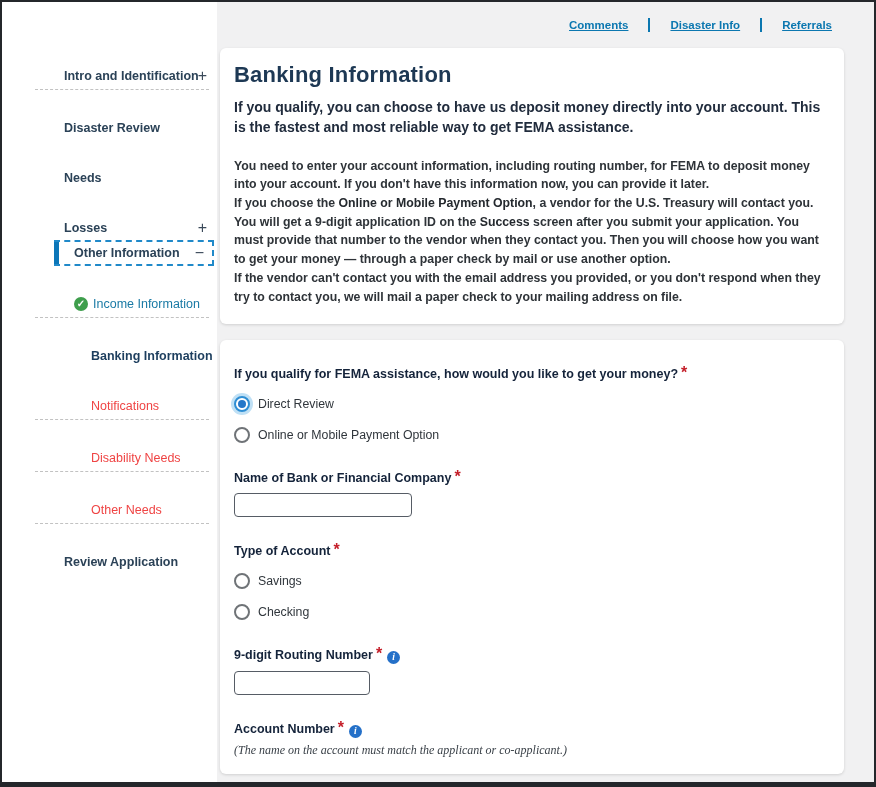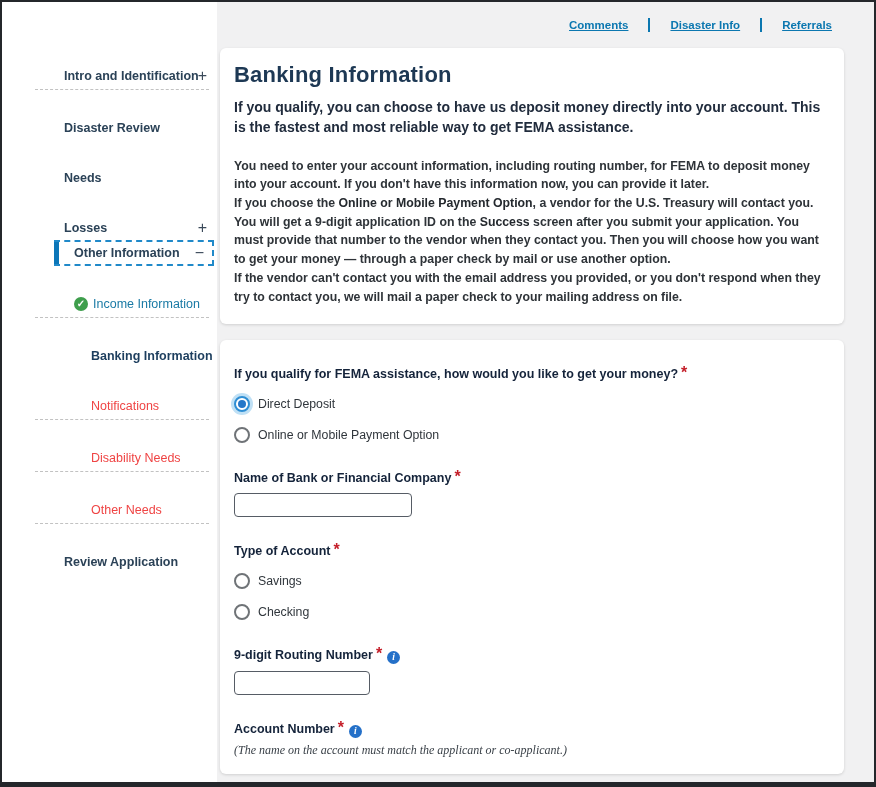--- a/index.html
+++ b/index.html
@@ -156,21 +156,21 @@
       <p class="body-p"><span>If you choose the </span><b>Online or Mobile Payment Option</b><span>, a vendor for the U.S. Treasury will contact you. You will get a 9-digit application ID on the </span><b>Success</b><span> screen after you submit your application. You must provide that number to the vendor when they contact you. Then you will choose how you want to get your money — through a paper check by mail or use another option.</span></p>
       <p class="body-p">If the vendor can't contact you with the email address you provided, or you don't respond when they try to contact you, we will mail a paper check to your mailing address on file.</p>
     </section>
 
     <section class="card form-card">
 
       <div>
         <span class="q-label">If you qualify for FEMA assistance, how would you like to get your money?</span><span class="req">*</span>
         <div class="radio-row">
           <span class="radio selected"></span>
-          <span class="radio-label">Direct Deposit</span>
+          <span class="radio-label">Direct Review</span>
         </div>
         <div class="radio-row">
           <span class="radio"></span>
           <span class="radio-label">Online or Mobile Payment Option</span>
         </div>
       </div>
 
       <div class="field-group">
         <span class="f-label">Name of Bank or Financial Company</span><span class="req">*</span>
         <input class="text-input w-bank" type="text" value="" style="">

